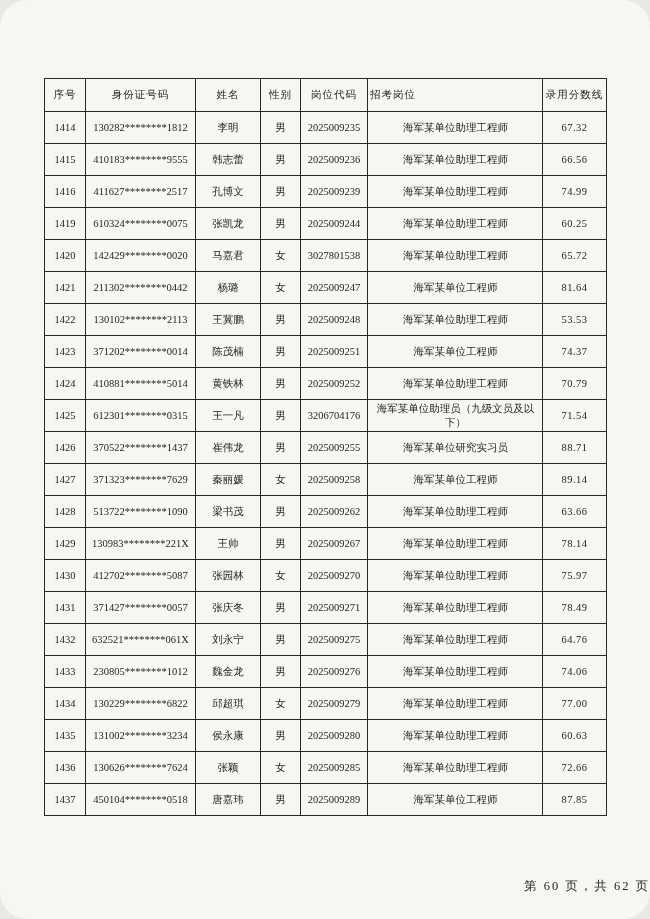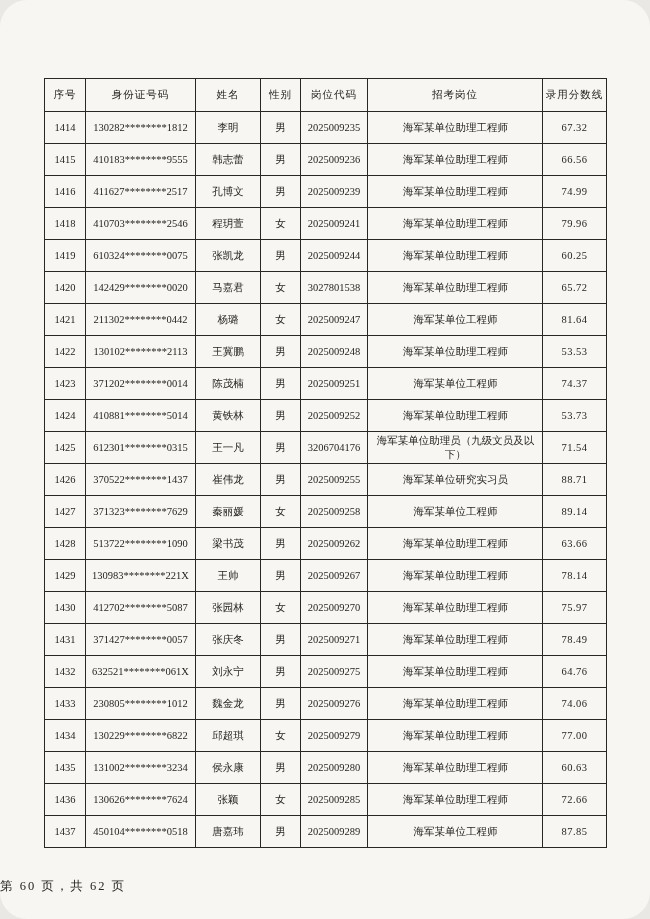--- a/index.html
+++ b/index.html
@@ -50,34 +50,34 @@
   
   col.c-serial   { width: 41px; }
   col.c-id       { width: 110px; }
   col.c-name     { width: 65px; }
   col.c-gender   { width: 40px; }
   col.c-jobcode  { width: 67px; }
   col.c-jobtitle { width: 175px; }
   col.c-score    { width: 64px; }
 
   table.roster td.col-5,
-  table.roster th.col-5h { text-align: center; }
+  table.roster th.col-5h { text-align: left; }
   table.roster td.col-5 {
     text-align: center;
     padding-left: 3px;
   }
   table.roster td.col-6 {
     letter-spacing: 0.5px;
   }
   .footer {
     position: absolute;
     left: 0;
     top: 878px;
     width: 100%;
-    text-align: left;
+    text-align: right;
     font-size: 12.5px;
     letter-spacing: 2px;
     color: #262420;
   }
 </style>
 </head>
 <body>
 
 <div class="page">
 
@@ -124,29 +124,20 @@
         <tr>
           <td class="col-0">1416</td>
           <td class="col-1">411627********2517</td>
           <td class="col-2">孔博文</td>
           <td class="col-3">男</td>
           <td class="col-4">2025009239</td>
           <td class="col-5">海军某单位助理工程师</td>
           <td class="col-6">74.99</td>
         </tr>
         <tr>
-          <td class="col-0">1418</td>
-          <td class="col-1">410703********2546</td>
-          <td class="col-2">程玥萱</td>
-          <td class="col-3">女</td>
-          <td class="col-4">2025009241</td>
-          <td class="col-5">海军某单位助理工程师</td>
-          <td class="col-6">79.96</td>
-        </tr>
-        <tr>
           <td class="col-0">1419</td>
           <td class="col-1">610324********0075</td>
           <td class="col-2">张凯龙</td>
           <td class="col-3">男</td>
           <td class="col-4">2025009244</td>
           <td class="col-5">海军某单位助理工程师</td>
           <td class="col-6">60.25</td>
         </tr>
         <tr>
           <td class="col-0">1420</td>
@@ -184,21 +175,21 @@
           <td class="col-5">海军某单位工程师</td>
           <td class="col-6">74.37</td>
         </tr>
         <tr>
           <td class="col-0">1424</td>
           <td class="col-1">410881********5014</td>
           <td class="col-2">黄铁林</td>
           <td class="col-3">男</td>
           <td class="col-4">2025009252</td>
           <td class="col-5">海军某单位助理工程师</td>
-          <td class="col-6">53.73</td>
+          <td class="col-6">70.79</td>
         </tr>
         <tr>
           <td class="col-0">1425</td>
           <td class="col-1">612301********0315</td>
           <td class="col-2">王一凡</td>
           <td class="col-3">男</td>
           <td class="col-4">3206704176</td>
           <td class="col-5">海军某单位助理员（九级文员及以下）</td>
           <td class="col-6">71.54</td>
         </tr>

